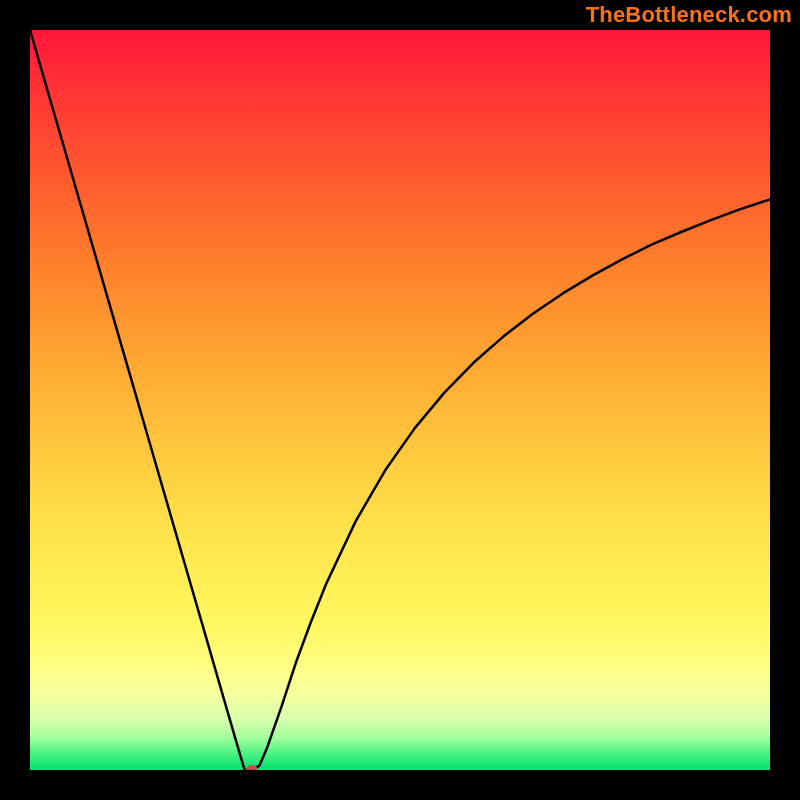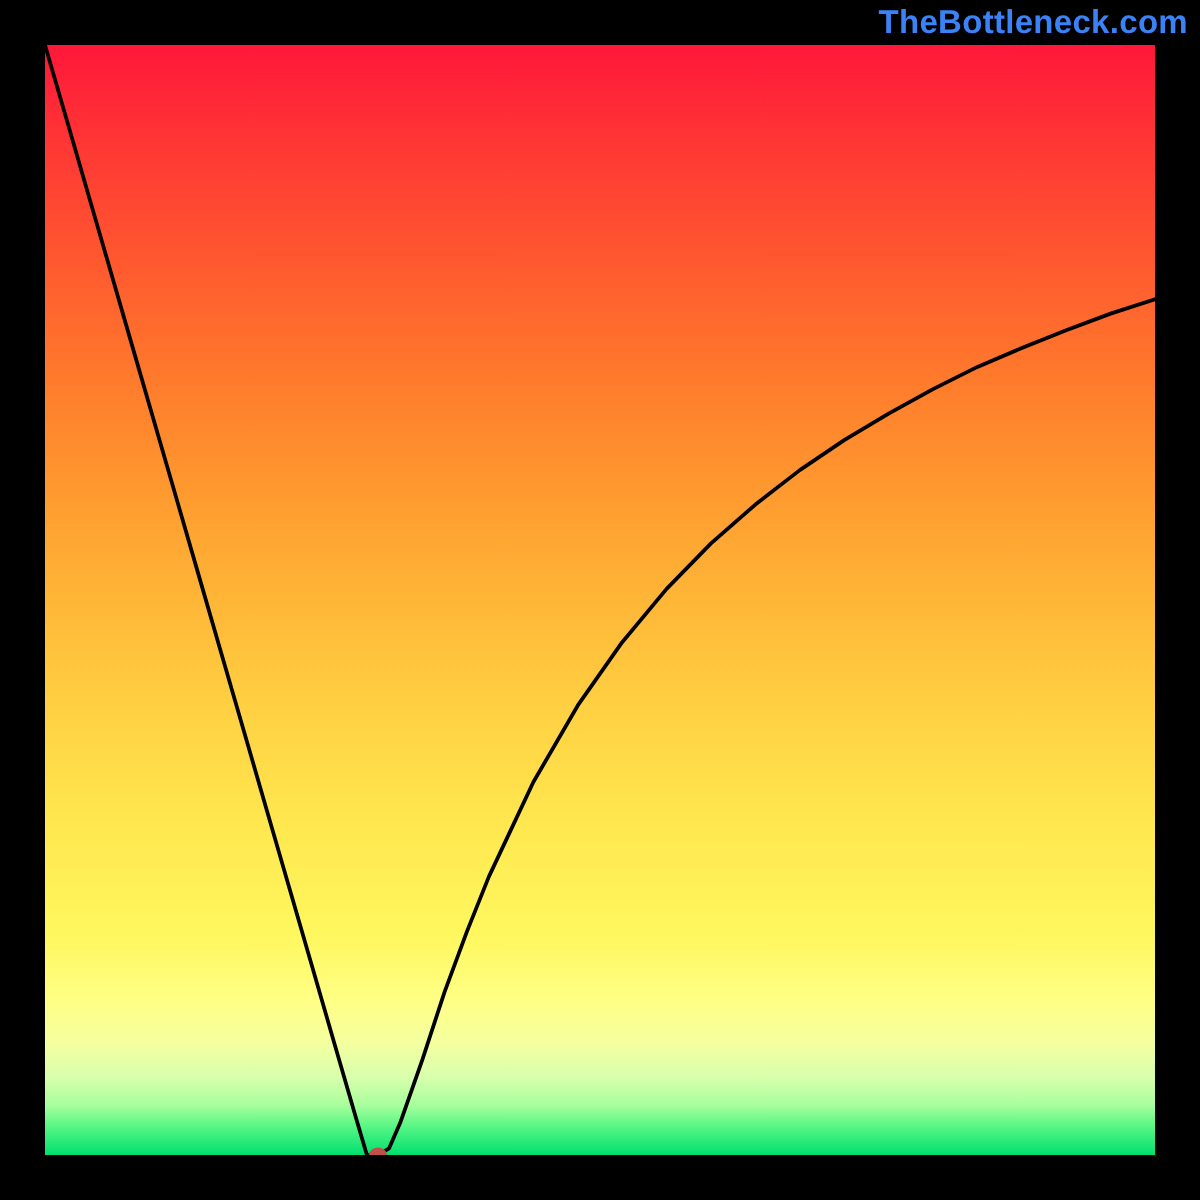--- a/index.html
+++ b/index.html
@@ -14,21 +14,21 @@
   .frame {
     position: relative;
     width: 800px;
     height: 800px;
     background: #000;
   }
   .attribution {
     position: absolute;
     top: 2px;
     right: 8px;
-    color: #3b82f6;
+    color: #f97316;
     font-size: 22px;
     font-weight: 600;
     letter-spacing: 0.2px;
     user-select: none;
     margin-left: 14px;
   }
   svg.plot {
     position: absolute;
     left: 30px;
     top: 30px;

